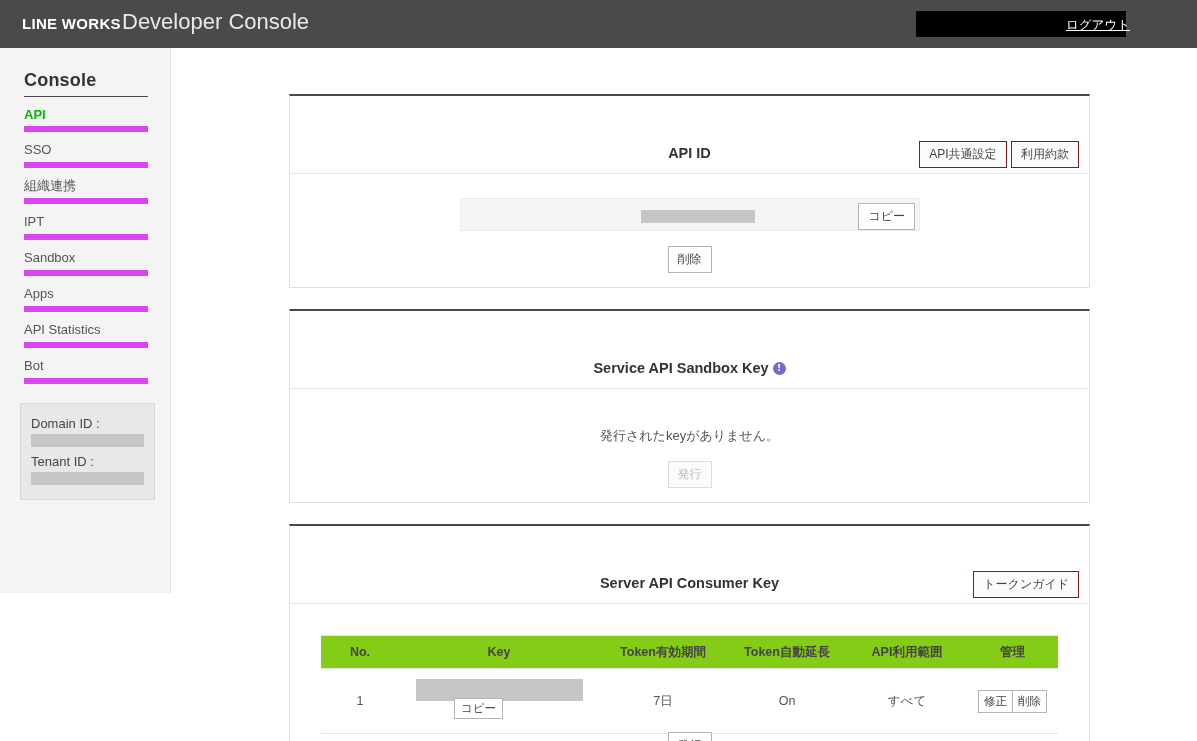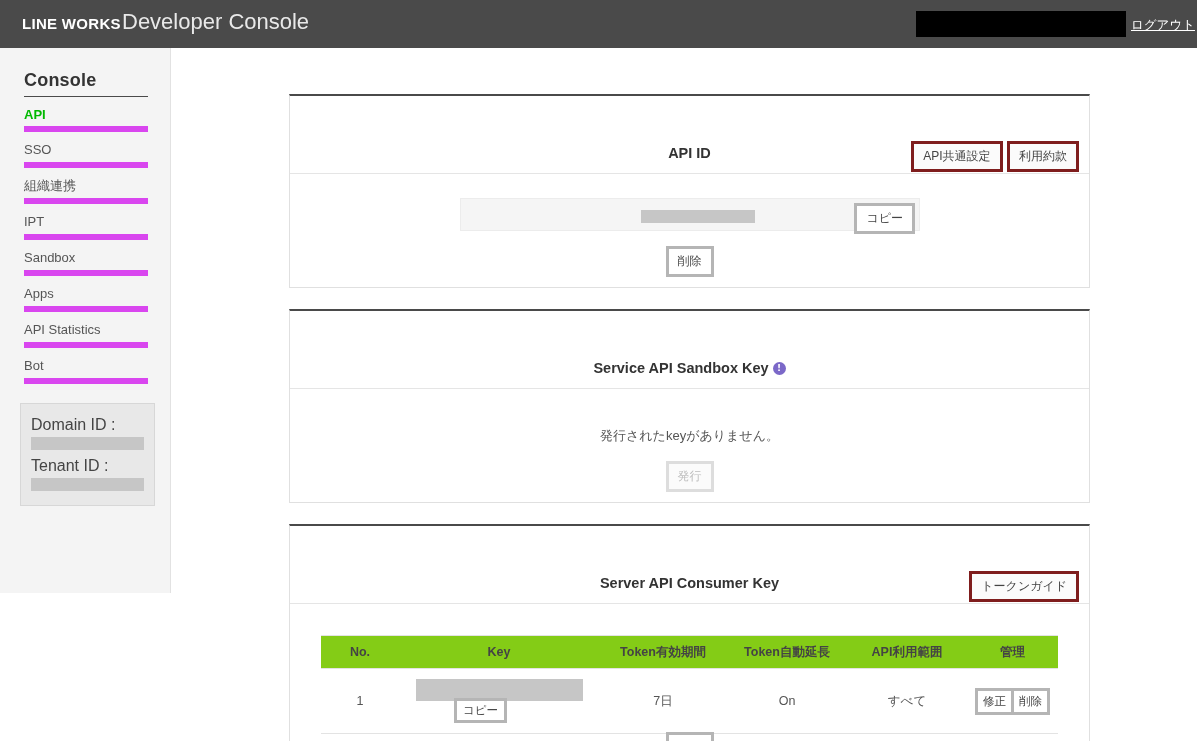--- a/index.html
+++ b/index.html
@@ -26,21 +26,21 @@
     position: absolute; left: 122px; top: 9px;
     font-size: 22px; font-weight: 300;
     color: #e9e9e9;
   }
   #account-mask {
     position: absolute; left: 916px; top: 11px;
     width: 210px; height: 26px;
     background: #000000;
   }
   #logout-link {
-    position: absolute; left: 1131px; top: 17px;
+    position: absolute; left: 1066px; top: 17px;
     font-size: 12.5px; color: #ffffff;
     text-decoration: underline;
     cursor: pointer;
   }
 
   
   #sidebar {
     position: absolute; left: 0; top: 48px;
     width: 171px; height: 545px;
     background: #f4f4f4;
@@ -67,21 +67,21 @@
   .nav-item.first { border-top: 1px solid #4a4a4a; }
   .nav-item.active { color: #00b900; font-weight: bold; }
 
   #id-box {
     position: absolute; left: 20px; top: 355px;
     width: 135px;
     background: #e8e8e8;
     border: 1px solid #d7d7d7;
     padding: 12px 10px 14px 10px;
   }
-  .id-label { font-size: 16px; color: #444444; margin-bottom: 3px; }
+  .id-label { font-size: 13px; color: #444444; margin-bottom: 3px; }
   .id-mask { height: 13px; background: #c6c6c6; margin-bottom: 7px; }
   .id-mask.last { margin-bottom: 0; }
 
   
   #main {
     position: absolute; left: 171px; top: 48px;
     width: 1026px; height: 693px;
     background: #ffffff;
     overflow: hidden;
   }
@@ -115,21 +115,21 @@
     line-height: 13px; text-align: center;
     vertical-align: 2px;
     margin-left: 4px;
     font-family: "DejaVu Sans", sans-serif;
   }
   .head-btns {
     position: absolute; right: 10px; top: 8px;
   }
   .btn {
     display: inline-block;
-    border: 3px solid #7f1d1d;
+    border: 1px solid #7f1d1d;
     background: #fbfbfb;
     color: #444444;
     font-size: 12px;
     padding: 4px 9px;
     cursor: pointer;
     font-family: "Liberation Sans", "DejaVu Sans", sans-serif;
   }
   .btn.white { background: #ffffff; border-color: #b5b5b5; }
   .btn.disabled { color: #bdbdbd; border-color: #dddddd; background: #fbfbfb; cursor: default; }
 

